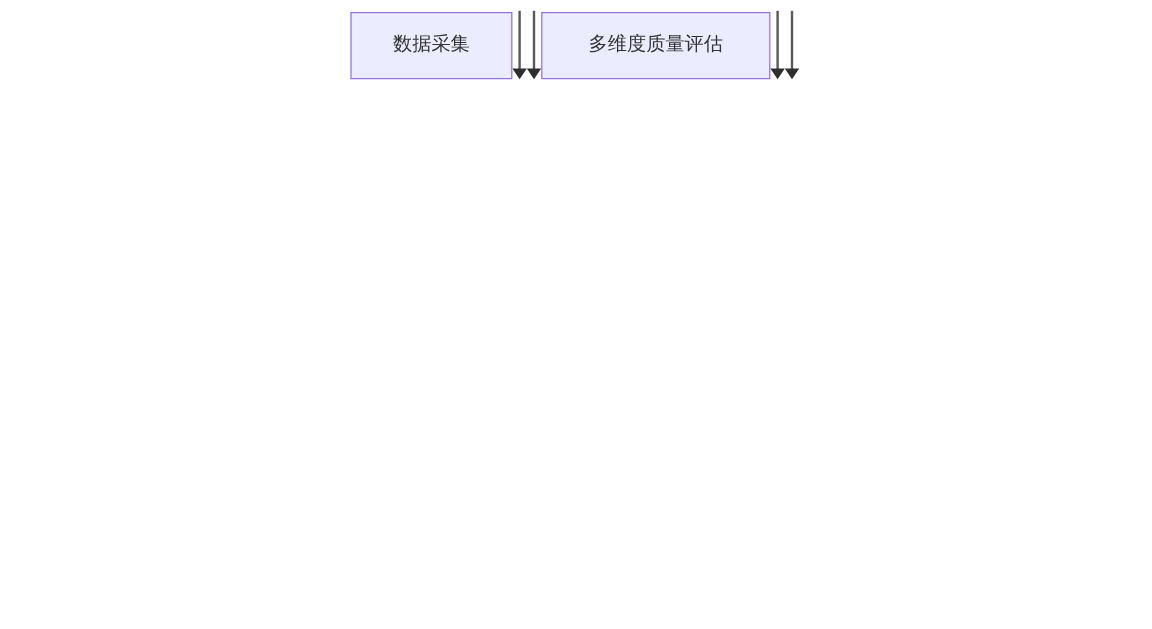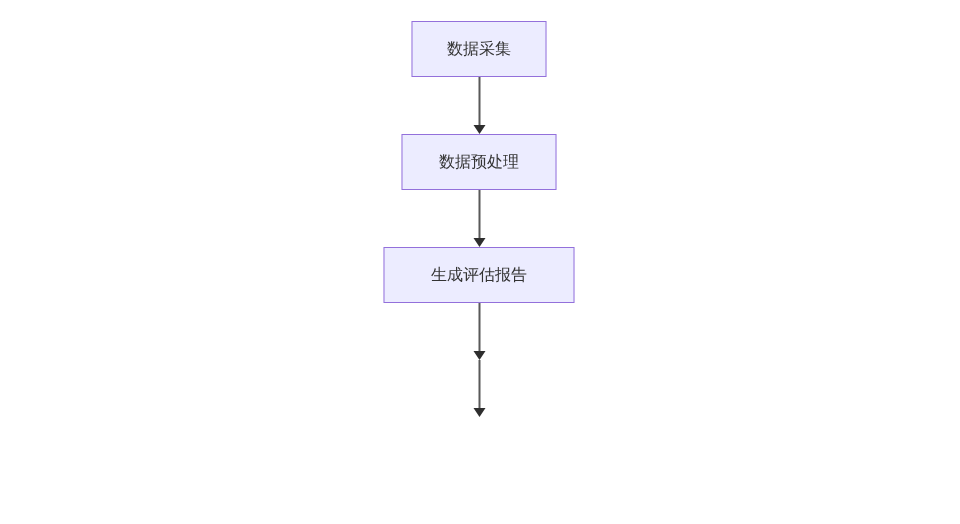--- a/index.html
+++ b/index.html
@@ -14,23 +14,21 @@
     height: 524px;
     background: var(--page-bg, #ffffff);
     overflow: hidden;
   }
   .flow-column {
     position: absolute;
     left: 479px;
     top: 9px;
     transform: translateX(-50%);
     display: flex;
-    flex-direction: column;
     align-items: center;
-    margin-top: 12px;
   }
   .node {
     box-sizing: border-box;
     height: 56px;
     border: 1px solid var(--node-border, #9370DB);
     background: var(--node-fill, #ECECFF);
     color: var(--text-color, #333333);
     font-size: 16px;
     line-height: 1;
     display: flex;
@@ -66,31 +64,28 @@
 
     <div class="node" style="width:135px">
       <span>数据采集</span>
     </div>
 
     <div class="edge">
       <div class="line"></div>
       <div class="head"></div>
     </div>
 
-    <div class="node" style="width:155px">
-      <span>数据预处理</span>
-    </div>
 
     <div class="edge">
       <div class="line"></div>
       <div class="head"></div>
     </div>
 
     <div class="node" style="width:191px">
-      <span>生成评估报告</span>
+      <span>多维度质量评估</span>
     </div>
 
     <div class="edge">
       <div class="line"></div>
       <div class="head"></div>
     </div>
 
 
     <div class="edge">
       <div class="line"></div>

